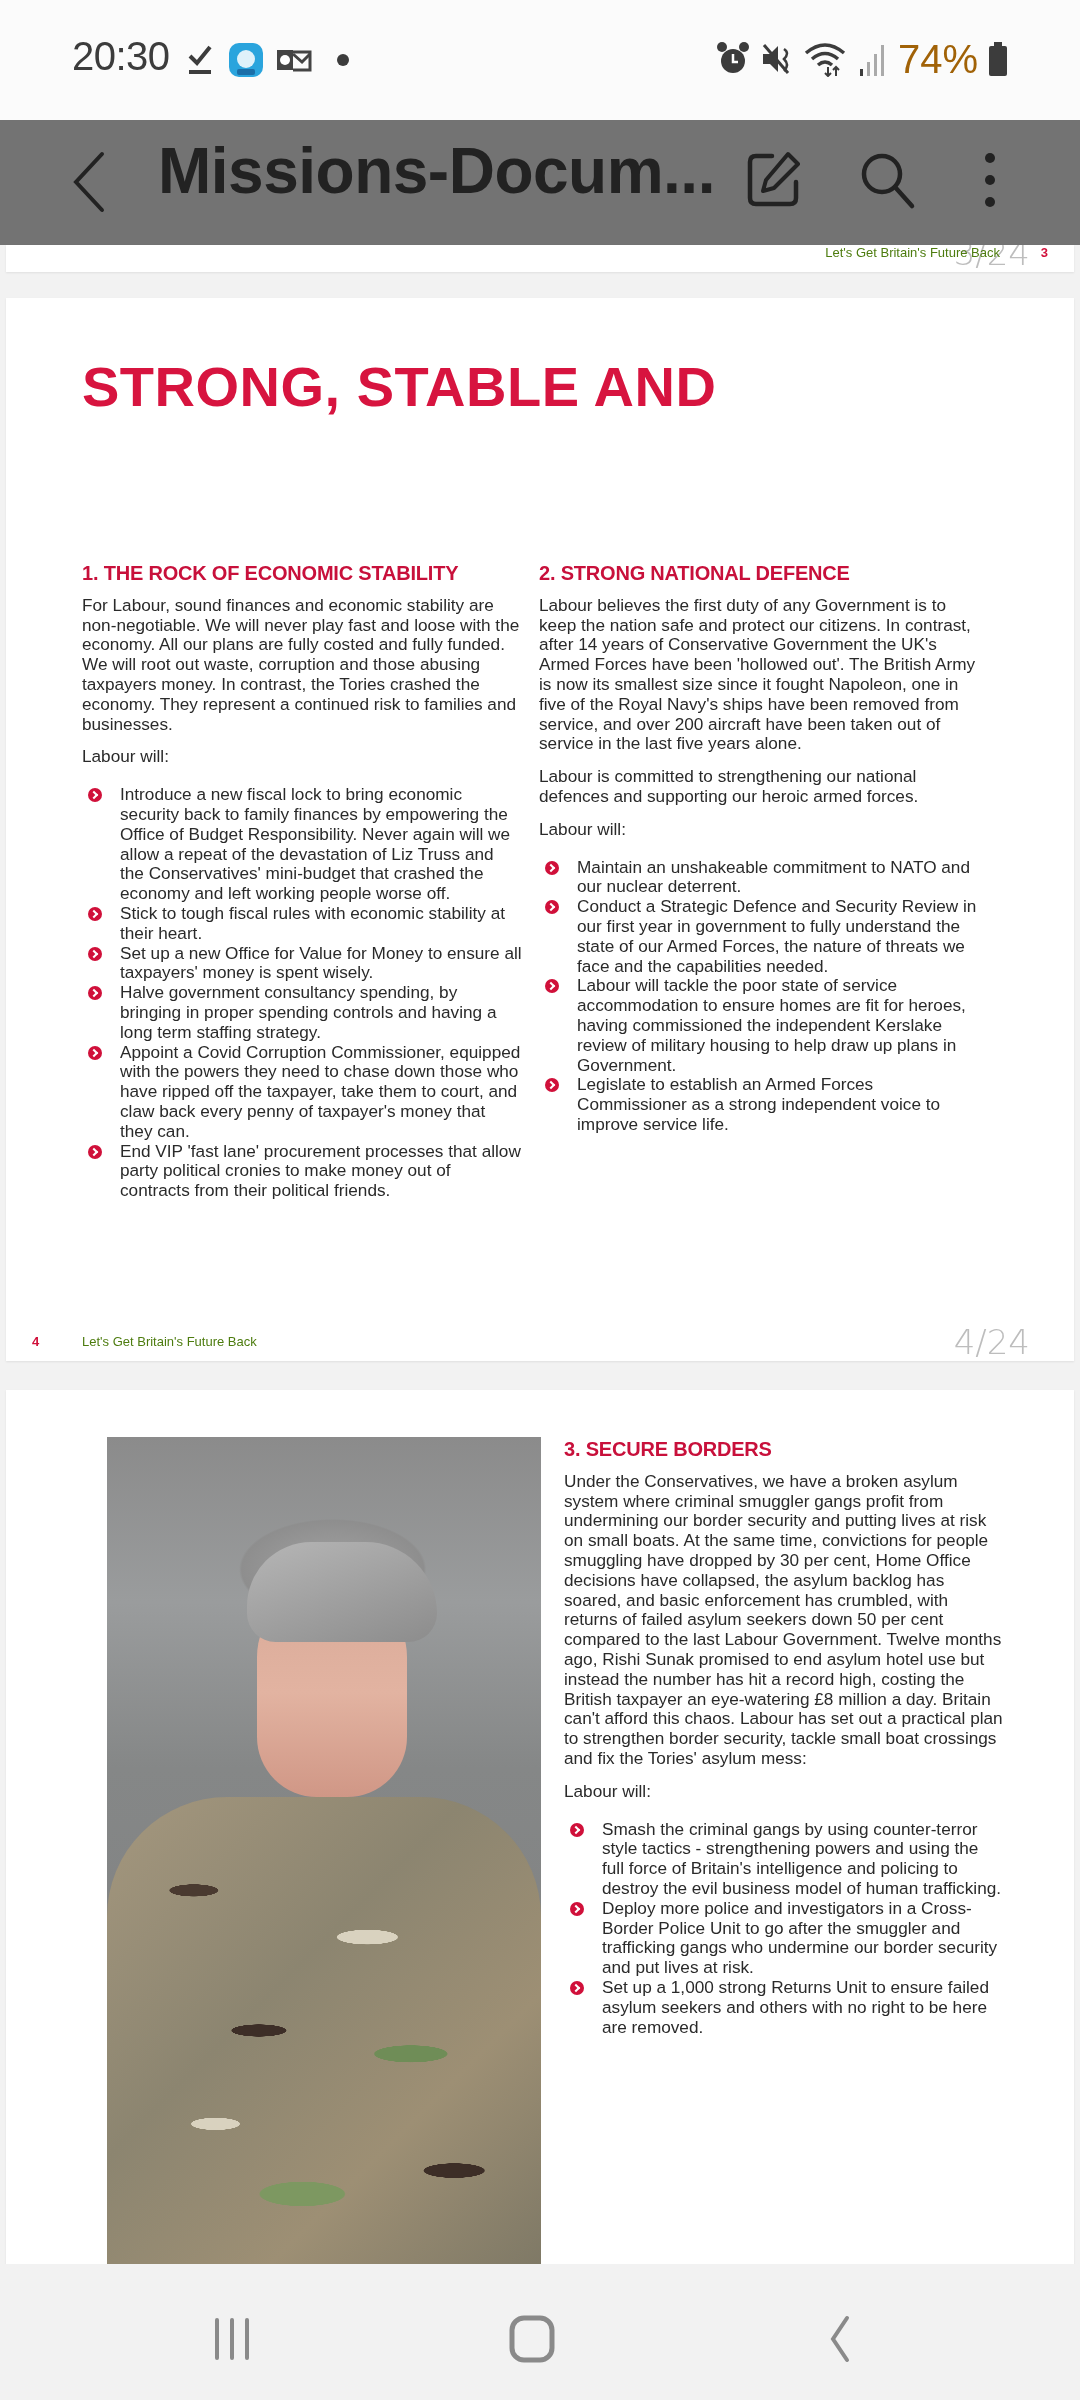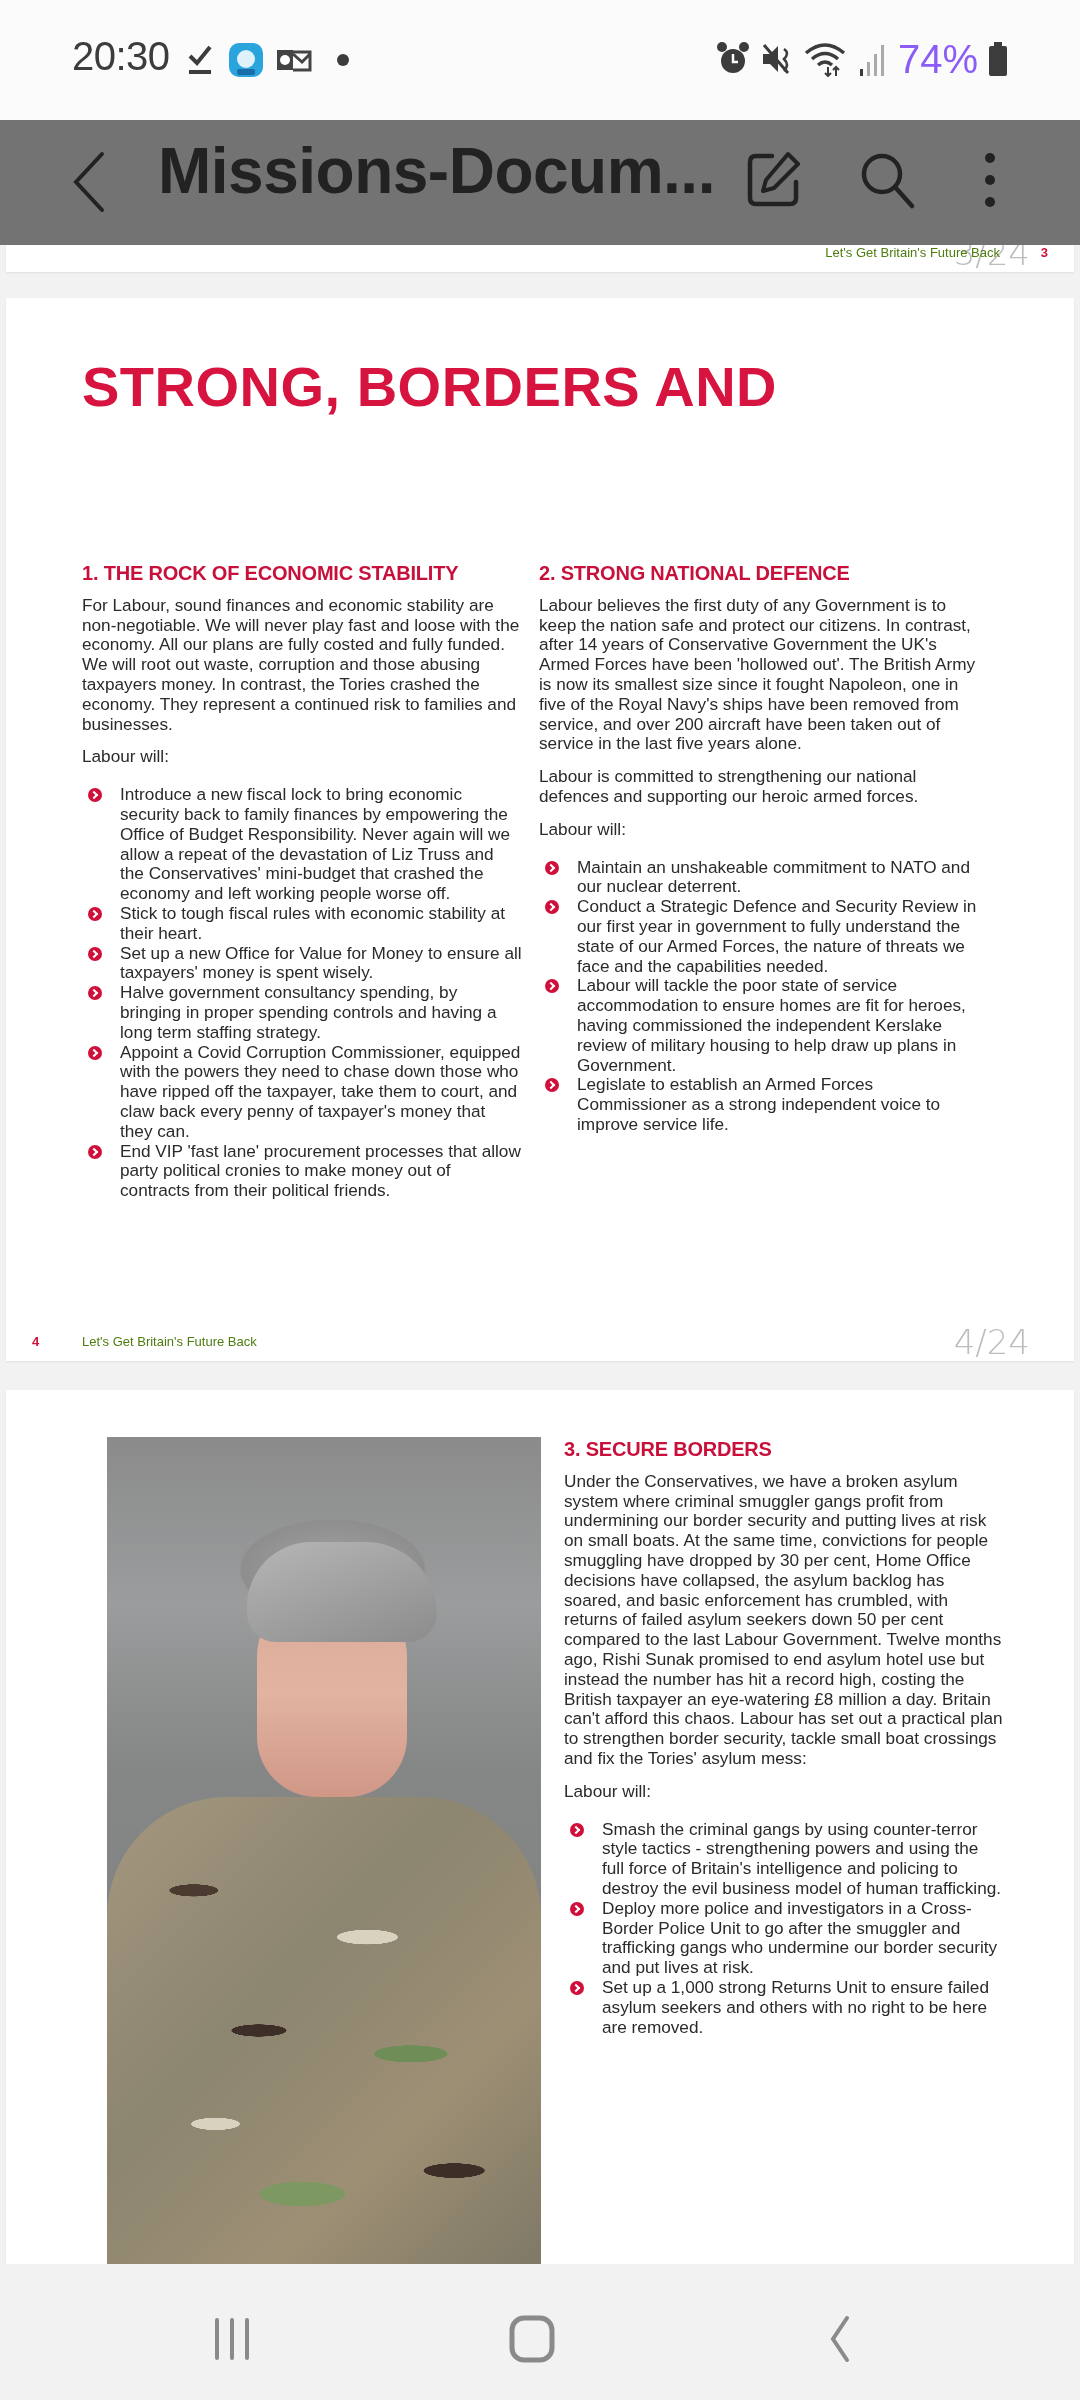--- a/index.html
+++ b/index.html
@@ -4,21 +4,21 @@
 <style>
   * { box-sizing: border-box; margin: 0; padding: 0; }
   html, body { width: 1080px; height: 2400px; overflow: hidden; }
   body { background: #f2f2f2; font-family: "Liberation Sans", sans-serif; position: relative; color: #222; }
 
   
   .statusbar { position: absolute; top: 0; left: 0; width: 1080px; height: 120px; background: #fbfbfb; }
   .sb-time { position: absolute; left: 72px; top: 34px; font-size: 40px; color: #3c3c3c; letter-spacing: -0.5px; }
   .sb-ic { position: absolute; top: 42px; height: 36px; }
   .sb-right { position: absolute; right: 72px; top: 34px; display: flex; align-items: center; gap: 10px; height: 50px; }
-  .sb-batt-text { font-size: 40px; color: #8b5cf6; }
+  .sb-batt-text { font-size: 40px; color: #a16207; }
 
   
   .appbar { position: absolute; top: 120px; left: 0; width: 1080px; height: 125px; background: #737373; }
   .appbar .back { position: absolute; left: 64px; top: 22px; width: 50px; height: 80px; }
   .appbar .title { position: absolute; left: 158px; top: 14px; font-size: 64px; font-weight: bold; color: #222; letter-spacing: -0.5px; white-space: nowrap; }
   .appbar .act { position: absolute; top: 20px; width: 80px; height: 80px; display: flex; align-items: center; justify-content: center; }
 
   
   .page { position: absolute; left: 6px; width: 1068px; background: #fff; box-shadow: 0 1px 2px rgba(0,0,0,0.08); overflow: hidden; }
   .pg3 { top: 245px; height: 27px; }
@@ -150,21 +150,21 @@
 </div>
 
 <div class="page pg3">
   <span class="page-indicator" style="right:44px;top:-12px;">3/24</span>
   <span class="footer-text" style="right:74px;top:0px;">Let's Get Britain's Future Back</span>
   <span class="footer-num" style="right:26px;top:0px;">3</span>
 </div>
 
 <div class="page pg4">
   <div class="doc-title">
-    <div>STRONG, BORDERS AND</div>
+    <div>STRONG, STABLE AND</div>
   </div>
 
   <div class="col" style="left:76px;top:266px;width:440px;">
     <h3>1. THE ROCK OF ECONOMIC STABILITY</h3>
     <p>For Labour, sound finances and economic stability are non-negotiable. We will never play fast and loose with the economy. All our plans are fully costed and fully funded. We will root out waste, corruption and those abusing taxpayers money. In contrast, the Tories crashed the economy. They represent a continued risk to families and businesses.</p>
     <p style="margin-bottom:18px;">Labour will:</p>
     <ul>
       <li><span class="bullet"></span><span>Introduce a new fiscal lock to bring economic security back to family finances by empowering the Office of Budget Responsibility. Never again will we allow a repeat of the devastation of Liz Truss and the Conservatives' mini-budget that crashed the economy and left working people worse off.</span></li>
       <li><span class="bullet"></span><span>Stick to tough fiscal rules with economic stability at their heart.</span></li>
       <li><span class="bullet"></span><span>Set up a new Office for Value for Money to ensure all taxpayers' money is spent wisely.</span></li>

